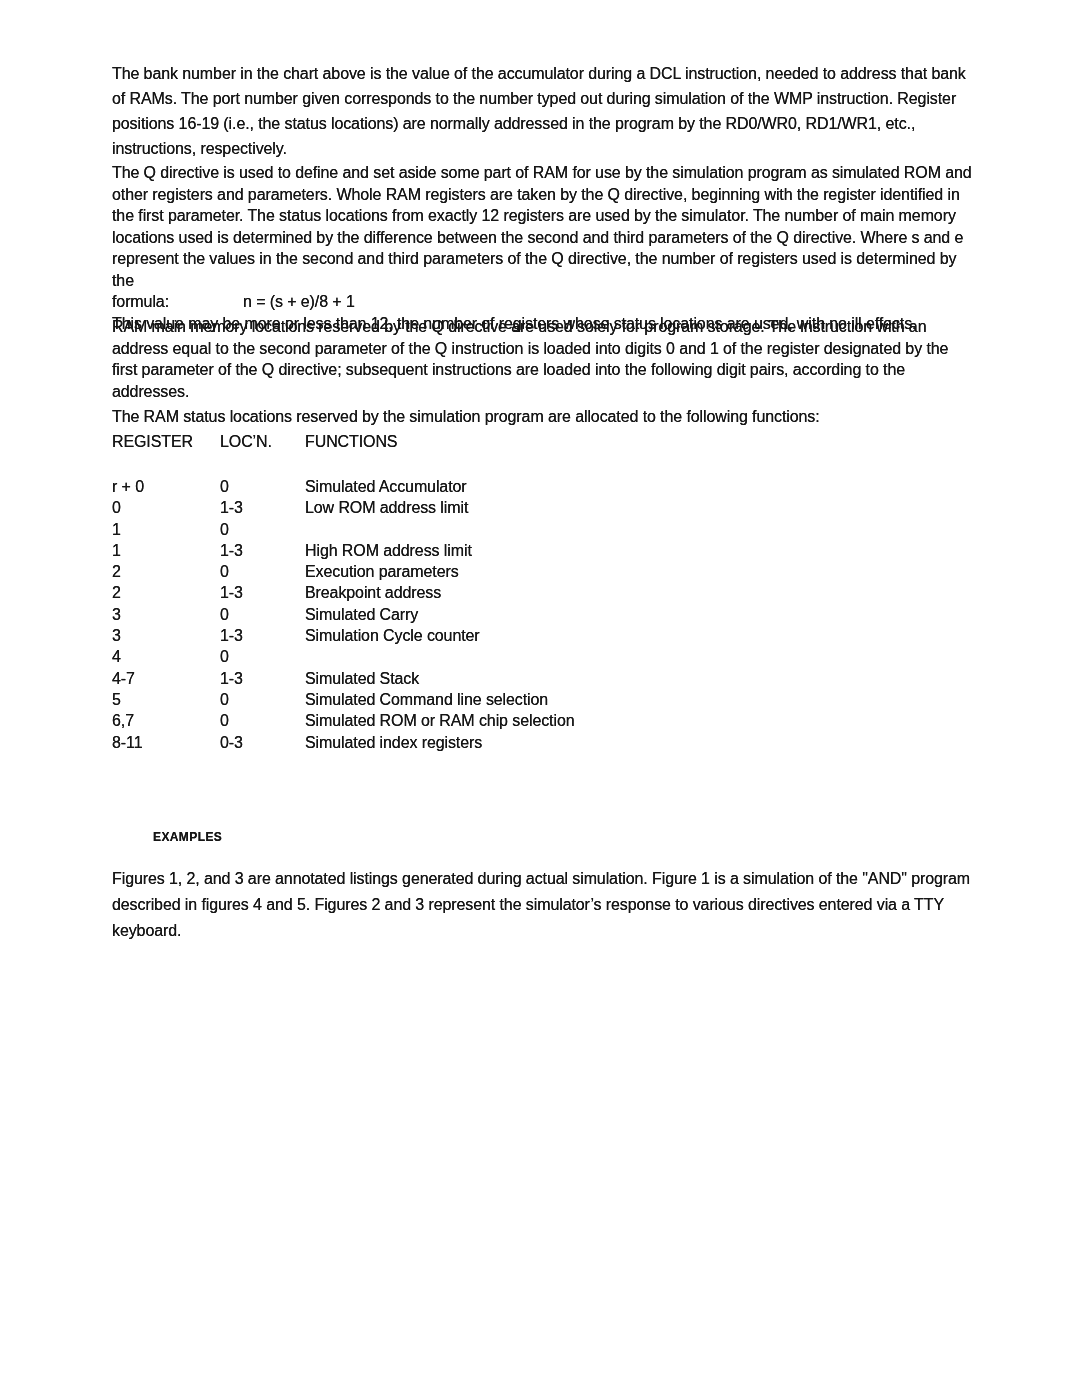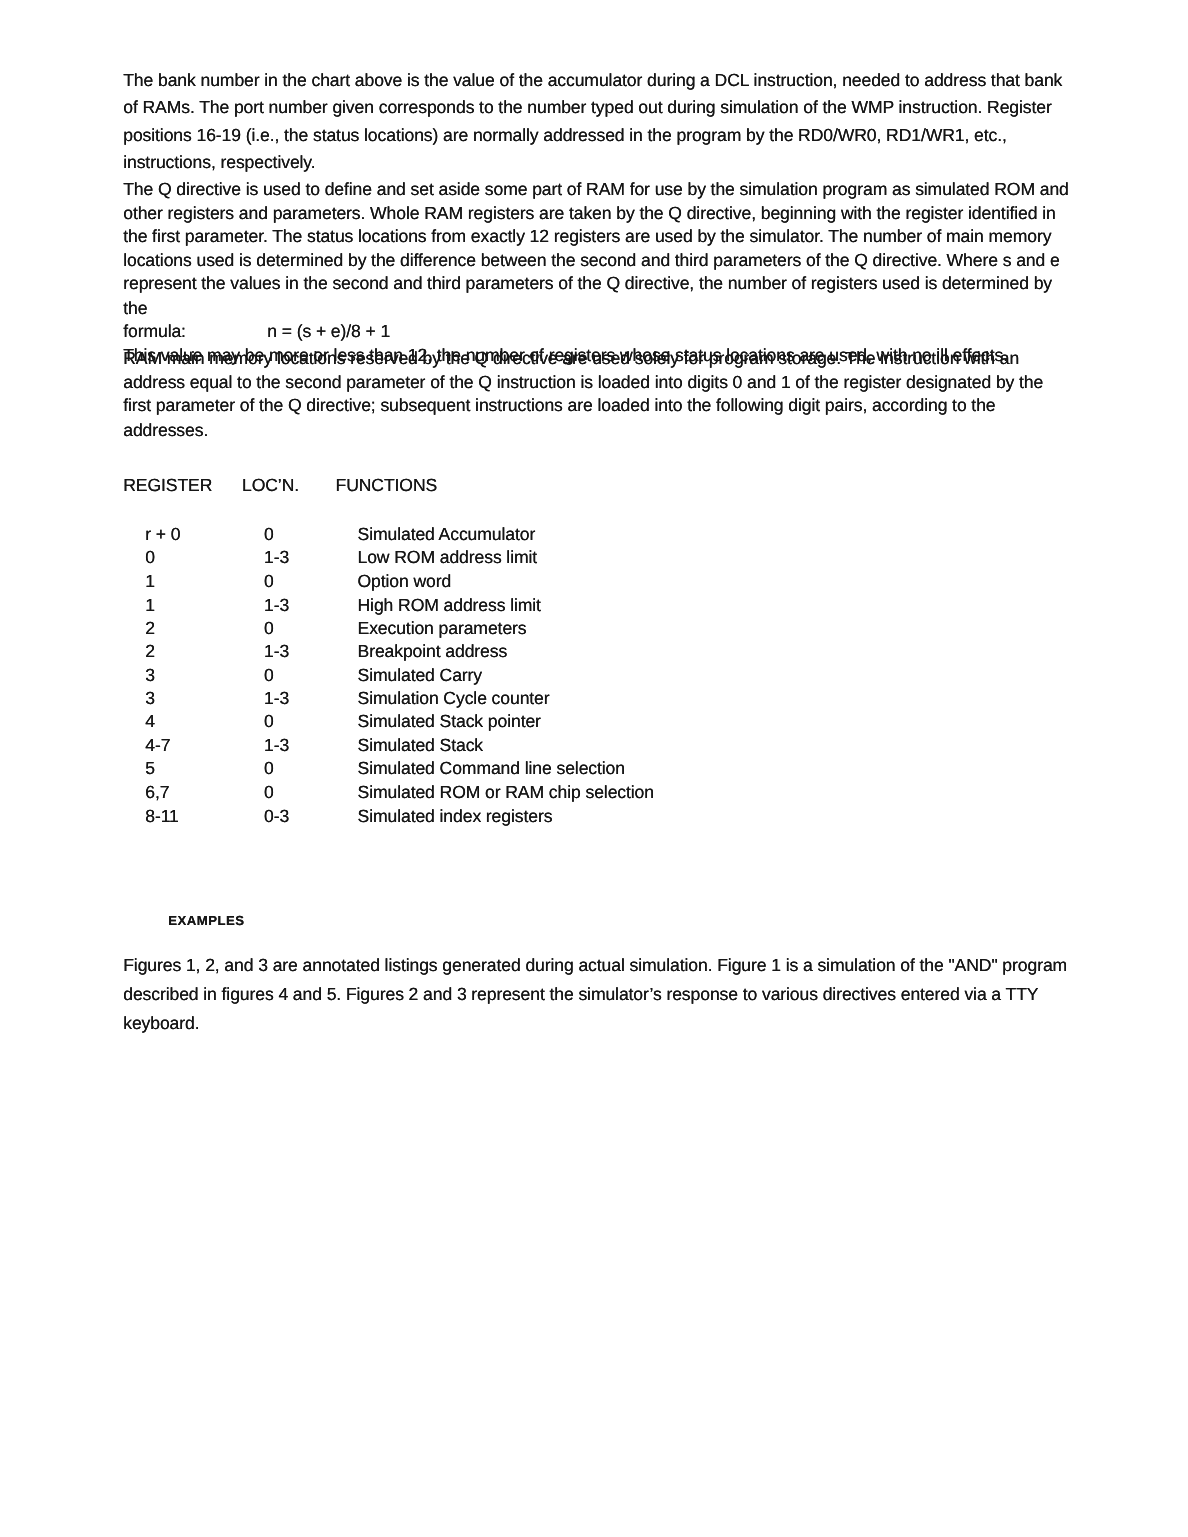--- a/index.html
+++ b/index.html
@@ -25,21 +25,21 @@
   .para3 { top:316px; line-height:21.5px; }
   .para4 { top:406px; line-height:21.5px; }
 
   .regtable { top:430px; }
   .tbl-pre  { line-height:24px; }
   .tbl-head, .tbl-row {
     display:grid;
     grid-template-columns:108px 85px 1fr;
   }
   .tbl-head { line-height:24px; }
-  .tbl-body { margin-top:22px;margin-left:20px; }
+  .tbl-body { margin-top:22px; }
   .tbl-row  { height:21.3px; line-height:21.3px; }
 
   .examples-heading {
     top:830px; left:153px; width:auto;
     font-size:12px; font-weight:bold; letter-spacing:0.4px;
   }
   .examples-body { top:866px; line-height:26px; }
 
   .page-number {
     top:1325px; left:0; width:1080px;
@@ -60,20 +60,21 @@
     <div>The Q directive is used to define and set aside some part of RAM for use by the simulation program as simulated ROM and other registers and parameters.  Whole RAM registers are taken by the Q directive, beginning with the register identified in the first parameter.  The status locations from exactly 12 registers are used by the simulator.  The number of main memory locations used is determined by the difference between the second and third parameters of the Q directive.  Where s and e represent the values in the second and third parameters of the Q directive, the number of registers used is determined by the</div>
     <div class="formula-line">
       <span class="formula-label">formula:</span>
       <span>n = (s + e)/8 + 1</span>
     </div>
     <div>This value may be more or less than 12, the number of registers whose status locations are used, with no ill effects.</div>
   </div>
 
   <div class="blk para3">RAM main memory locations reserved by the Q directive are used solely for program storage.  The instruction with an address equal to the second parameter of the Q instruction is loaded into digits 0 and 1 of the register designated by the first parameter of the Q directive; subsequent instructions are loaded into the following digit pairs, according to the addresses.</div>
 
+  <div class="blk para4">The RAM status locations reserved by the simulation program are allocated to the following functions:</div>
 
   <div class="blk regtable">
     <div class="tbl-head">
       <span>REGISTER</span>
       <span>LOC’N.</span>
       <span>FUNCTIONS</span>
     </div>
     <div class="tbl-body">
       <div class="tbl-row">
         <span>r + 0</span>
@@ -81,21 +82,20 @@
         <span>Simulated Accumulator</span>
       </div>
       <div class="tbl-row">
         <span>0</span>
         <span>1-3</span>
         <span>Low ROM address limit</span>
       </div>
       <div class="tbl-row">
         <span>1</span>
         <span>0</span>
-        <span>Option word</span>
       </div>
       <div class="tbl-row">
         <span>1</span>
         <span>1-3</span>
         <span>High ROM address limit</span>
       </div>
       <div class="tbl-row">
         <span>2</span>
         <span>0</span>
         <span>Execution parameters</span>
@@ -111,21 +111,20 @@
         <span>Simulated Carry</span>
       </div>
       <div class="tbl-row">
         <span>3</span>
         <span>1-3</span>
         <span>Simulation Cycle counter</span>
       </div>
       <div class="tbl-row">
         <span>4</span>
         <span>0</span>
-        <span>Simulated Stack pointer</span>
       </div>
       <div class="tbl-row">
         <span>4-7</span>
         <span>1-3</span>
         <span>Simulated Stack</span>
       </div>
       <div class="tbl-row">
         <span>5</span>
         <span>0</span>
         <span>Simulated Command line selection</span>

